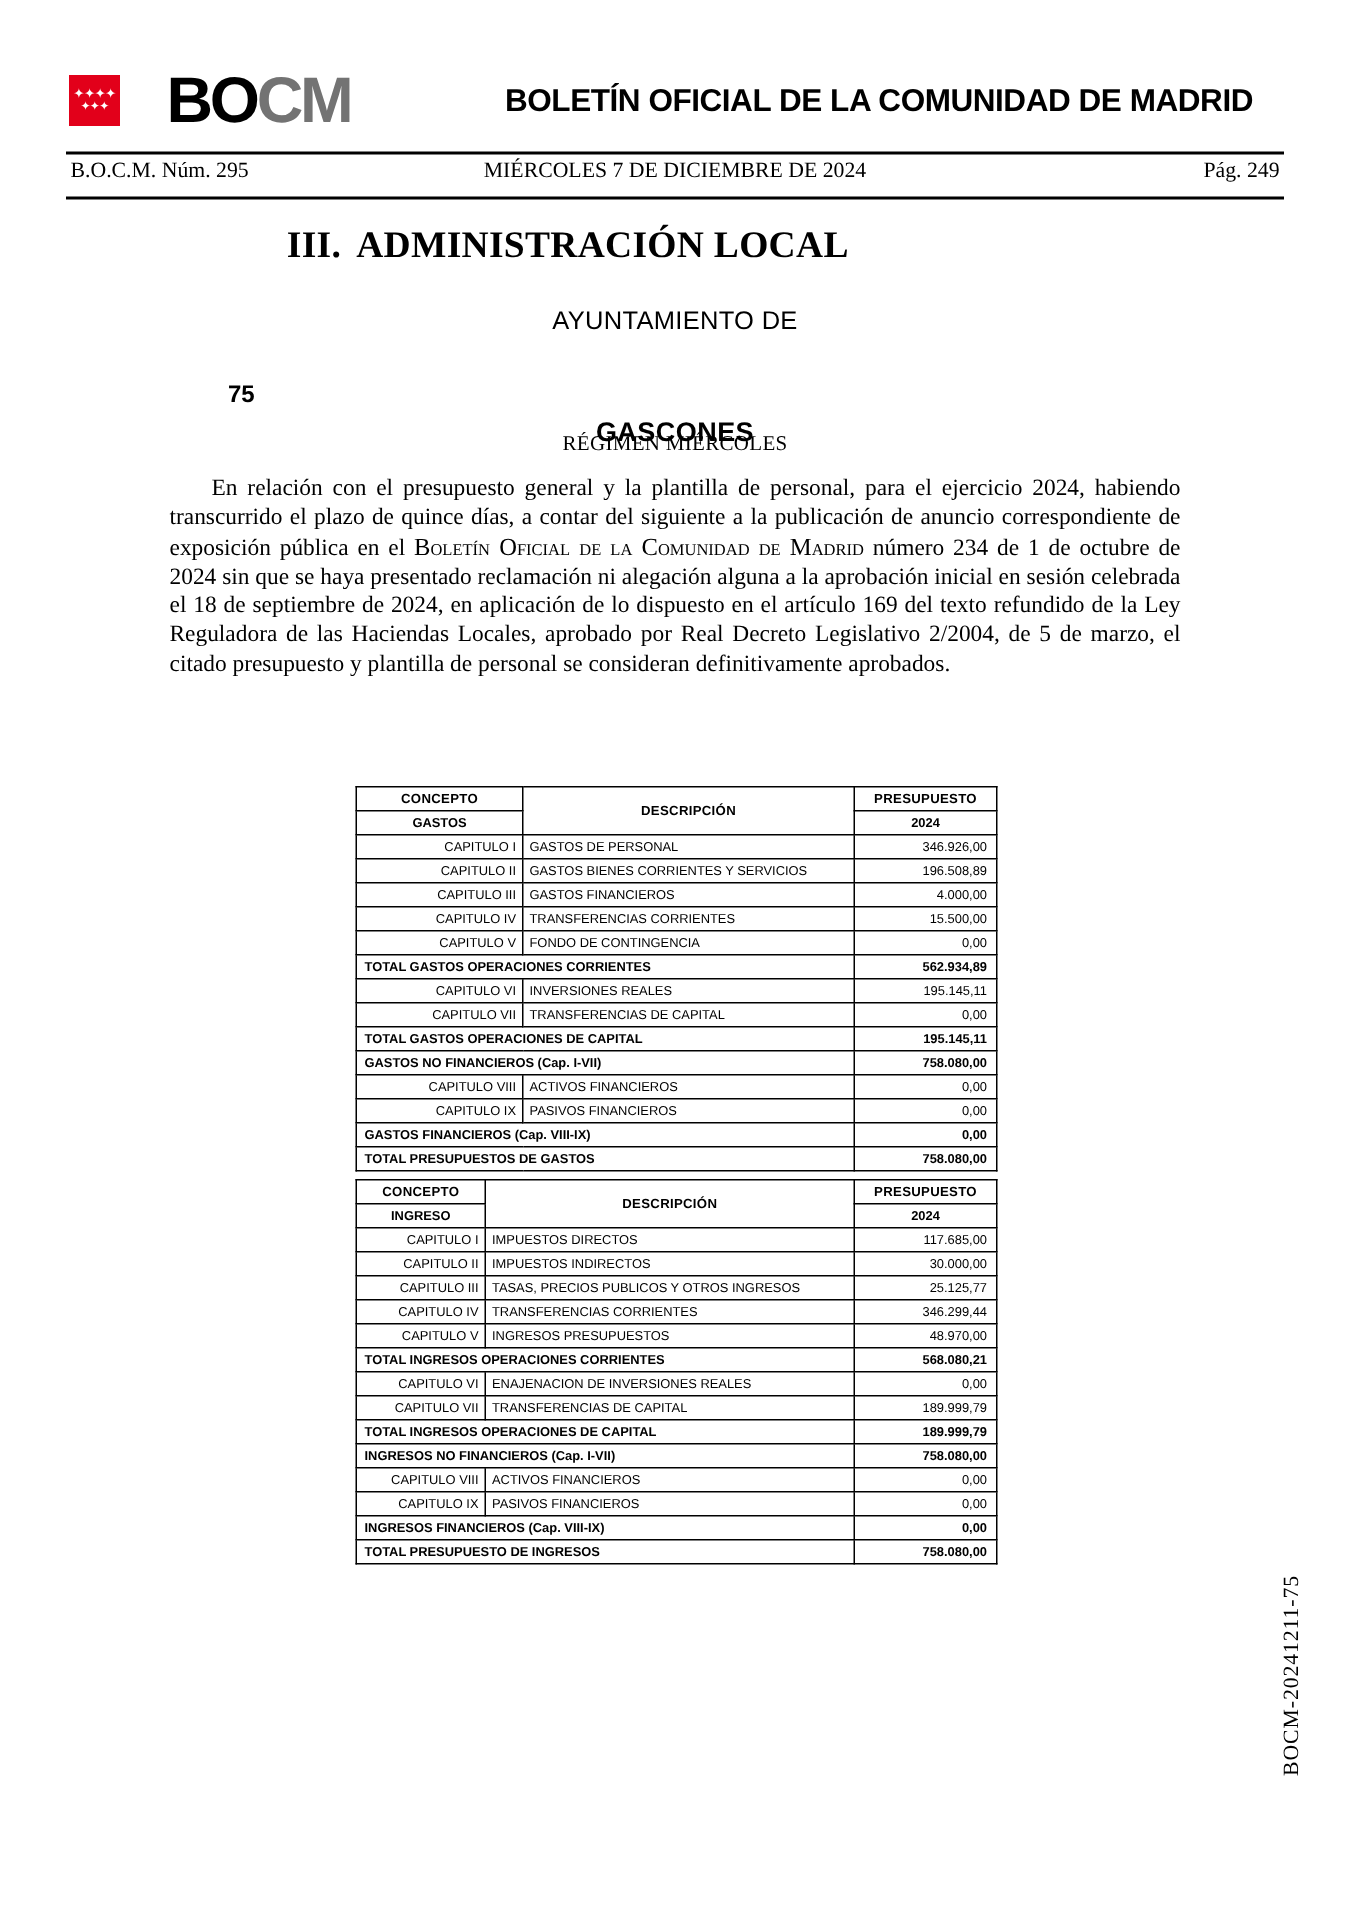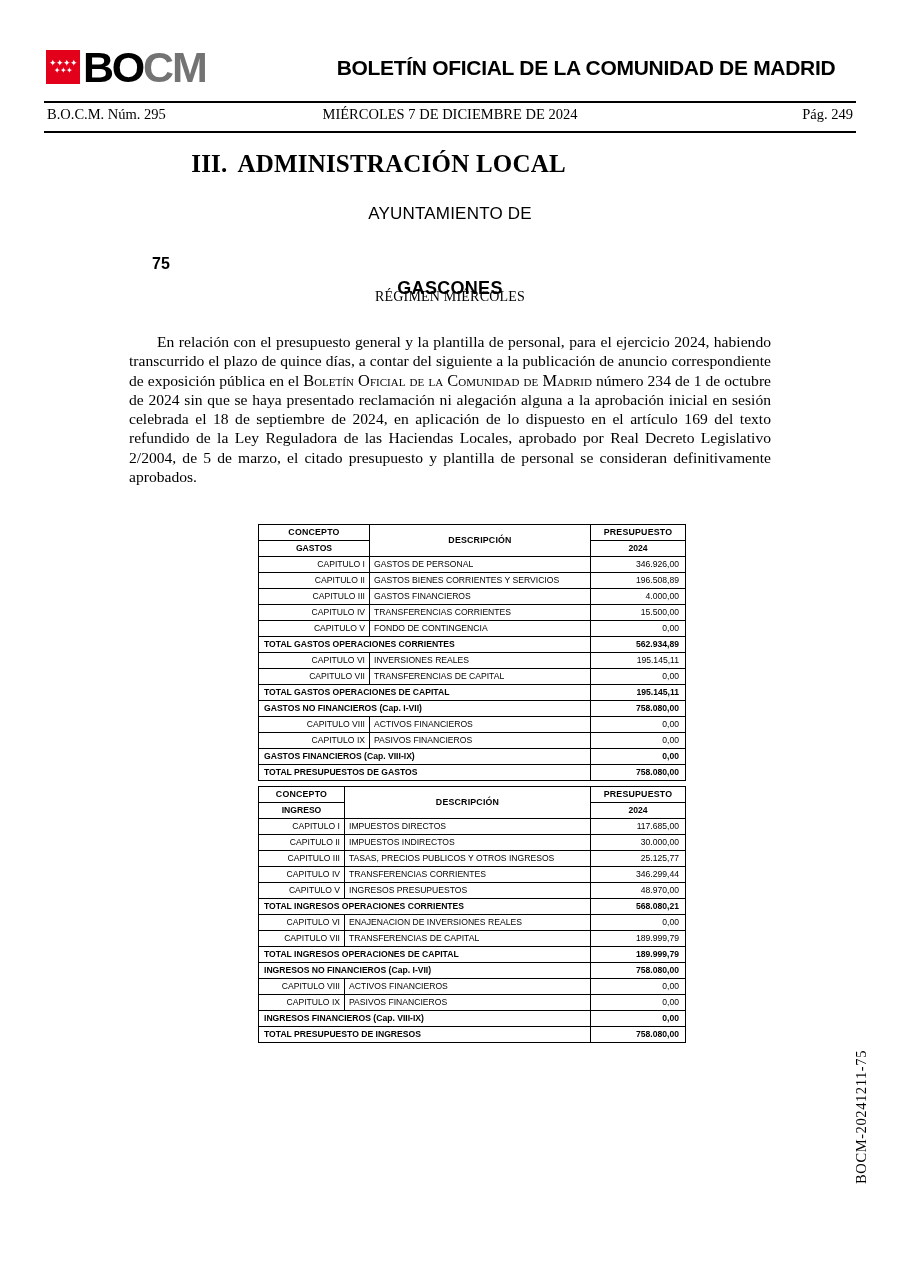--- a/index.html
+++ b/index.html
@@ -54,21 +54,21 @@
   }
   .coat-row.bottom .coat-star { font-size: 8px; }
   .wordmark {
     font-family: "Liberation Sans", sans-serif;
     font-weight: bold;
     font-size: 43px;
     letter-spacing: -2.2px;
     line-height: 34px;
     white-space: nowrap;
   }
-  .wm-bo { color: #000000; }
+  .wm-bo { color: #000000; margin-left: 28px; }
   .wm-cm { color: #737373; }
 
   .masthead-title {
     position: absolute;
     left: 316px;
     top: 56px;
     width: 540px;
     text-align: center;
     font-family: "Liberation Sans", sans-serif;
     font-weight: bold;
@@ -164,35 +164,34 @@
   .body-text {
     position: absolute;
     left: 113px;
     top: 316px;
     width: 674px;
     font-size: 15.6px;
     line-height: 19.3px;
     text-align: justify;
   }
   .body-text p {
-    margin: 16px;
+    margin: 0;
     text-indent: 28px;
   }
   .sc {
     font-variant: small-caps;
     font-size: 16.4px;
   }
 
   
   .budget-table {
     position: absolute;
     border-collapse: collapse;
     font-family: "Liberation Sans", sans-serif;
     table-layout: fixed;
-    margin-left: 21px;
   }
   .budget-table.gastos { left: 237px; top: 524px; width: 427px; }
   .budget-table.ingresos { left: 237px; top: 786px; width: 427px; }
 
   .budget-table td {
     border: 1px solid #000000;
     font-size: 8.6px;
     padding: 0 4px;
     height: 15px;
     line-height: 15px;

